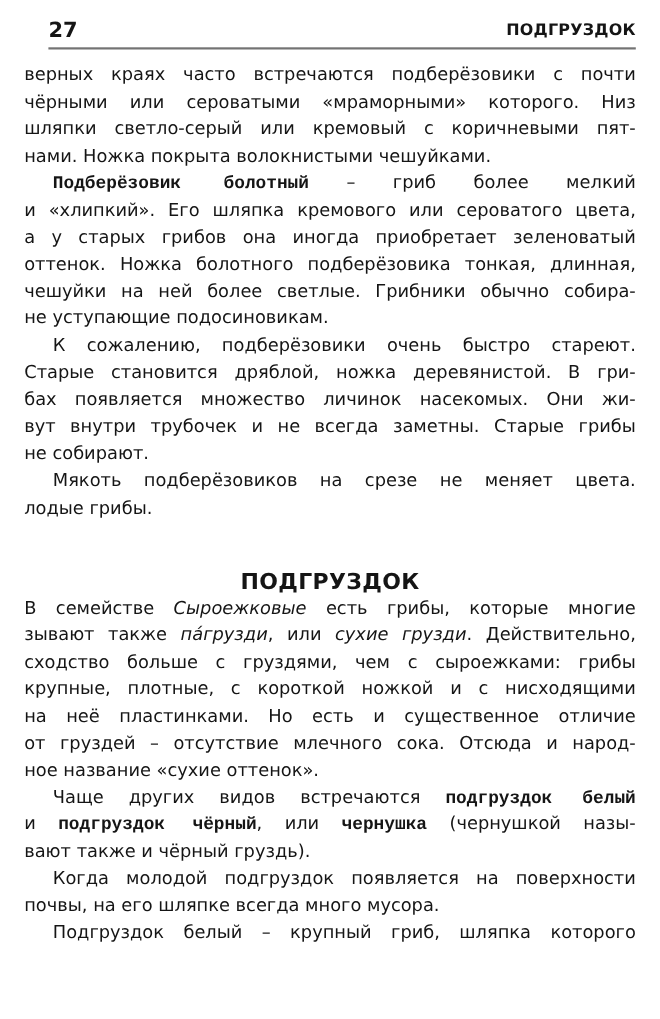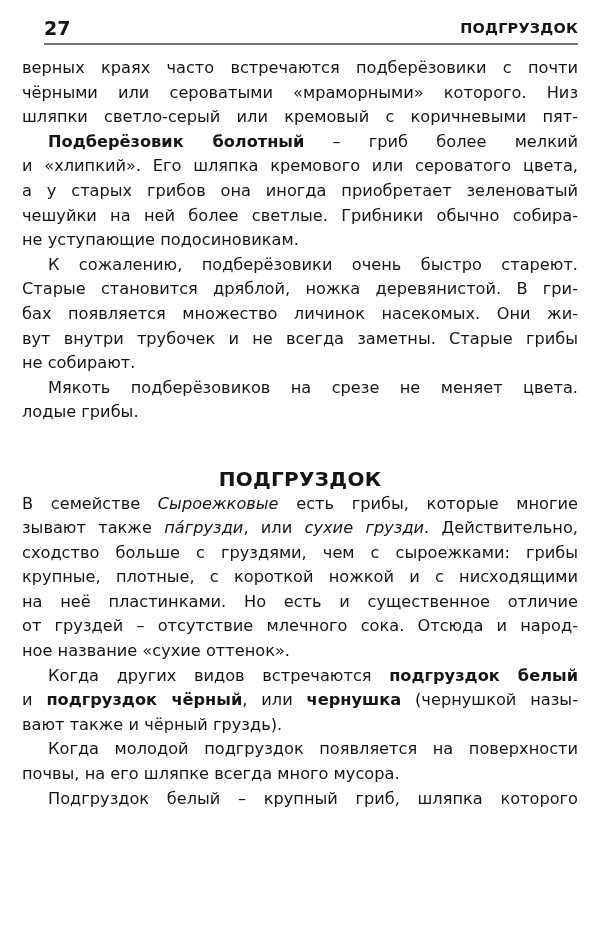--- a/index.html
+++ b/index.html
@@ -13,43 +13,45 @@
                    letter-spacing: 0.2px; }
   .body { position: absolute; left: 22px; right: 22px; top: 56px; font-size: 16.2px;
           line-height: 24.6px; text-align: justify; }
   .p { margin: 0; text-indent: 0; }
   .line { display: block; text-align: justify; text-align-last: justify; white-space: nowrap; height: 24.6px; overflow: visible; }
   .line.last { text-align-last: left; }
   .line.indent { padding-left: 26px; }
   .section-title { text-align: center; font-weight: bold; font-size: 20px; margin: 0;
                    height: 24.6px; line-height: 24.6px; letter-spacing: 0.3px; }
   .gap-before-title { height: 42px; }
-  b { font-weight: bold; }
+  b { font-weight: bold; font-family: Liberation Mono, monospace; }
   i { font-style: italic; }
 </style>
 </head>
 <body>
 
 <div class="header">
   <span class="page-num">27</span>
   <span class="running-title">ПОДГРУЗДОК</span>
 </div>
 
 <div class="body">
 
   <div class="p">
     <span class="line">верных краях часто встречаются подберёзовики с почти</span>
     <span class="line">чёрными или сероватыми «мраморными» которого. Низ</span>
     <span class="line">шляпки светло-серый или кремовый с коричневыми пят-</span>
+    <span class="line last">нами. Ножка покрыта волокнистыми чешуйками.</span>
   </div>
 
   <div class="p">
     <span class="line indent"><b>Подберёзовик болотный</b><span> – гриб более мелкий</span></span>
     <span class="line">и «хлипкий». Его шляпка кремового или сероватого цвета,</span>
     <span class="line">а у старых грибов она иногда приобретает зеленоватый</span>
+    <span class="line">оттенок. Ножка болотного подберёзовика тонкая, длинная,</span>
     <span class="line">чешуйки на ней более светлые. Грибники обычно собира-</span>
     <span class="line last">не уступающие подосиновикам.</span>
   </div>
 
   <div class="p">
     <span class="line indent">К сожалению, подберёзовики очень быстро стареют.</span>
     <span class="line">Старые становится дряблой, ножка деревянистой. В гри-</span>
     <span class="line">бах появляется множество личинок насекомых. Они жи-</span>
     <span class="line">вут внутри трубочек и не всегда заметны. Старые грибы</span>
     <span class="line last">не собирают.</span>
@@ -68,21 +70,21 @@
     <span class="line"><span>В семействе </span><i>Сыроежковые</i><span> есть грибы, которые многие</span></span>
     <span class="line"><span>зывают также </span><i>пáгрузди</i><span>, или </span><i>сухие грузди</i><span>. Действительно,</span></span>
     <span class="line">сходство больше с груздями, чем с сыроежками: грибы</span>
     <span class="line">крупные, плотные, с короткой ножкой и с нисходящими</span>
     <span class="line">на неё пластинками. Но есть и существенное отличие</span>
     <span class="line">от груздей – отсутствие млечного сока. Отсюда и народ-</span>
     <span class="line last">ное название «сухие оттенок».</span>
   </div>
 
   <div class="p">
-    <span class="line indent"><span>Когда других видов встречаются </span><b>подгруздок белый</b></span>
+    <span class="line indent"><span>Чаще других видов встречаются </span><b>подгруздок белый</b></span>
     <span class="line"><span>и </span><b>подгруздок чёрный</b><span>, или </span><b>чернушка</b><span> (чернушкой назы-</span></span>
     <span class="line last">вают также и чёрный груздь).</span>
   </div>
 
   <div class="p">
     <span class="line indent">Когда молодой подгруздок появляется на поверхности</span>
     <span class="line last">почвы, на его шляпке всегда много мусора.</span>
   </div>
 
   <div class="p">

